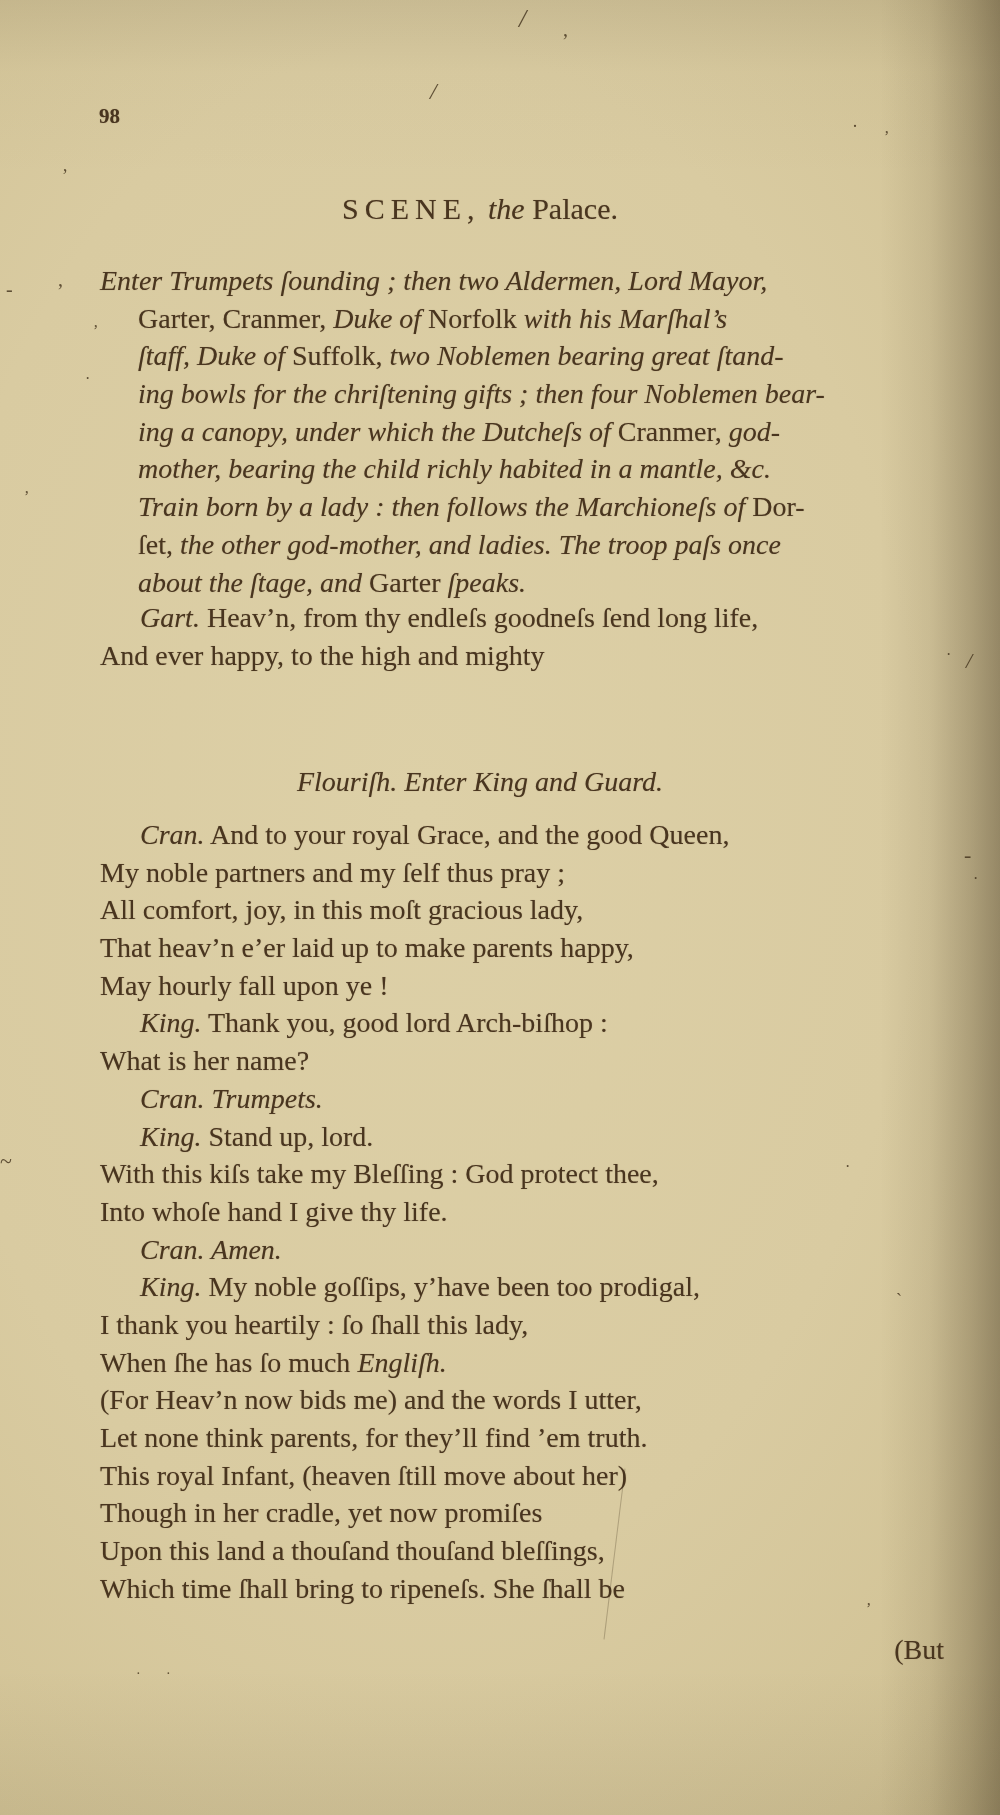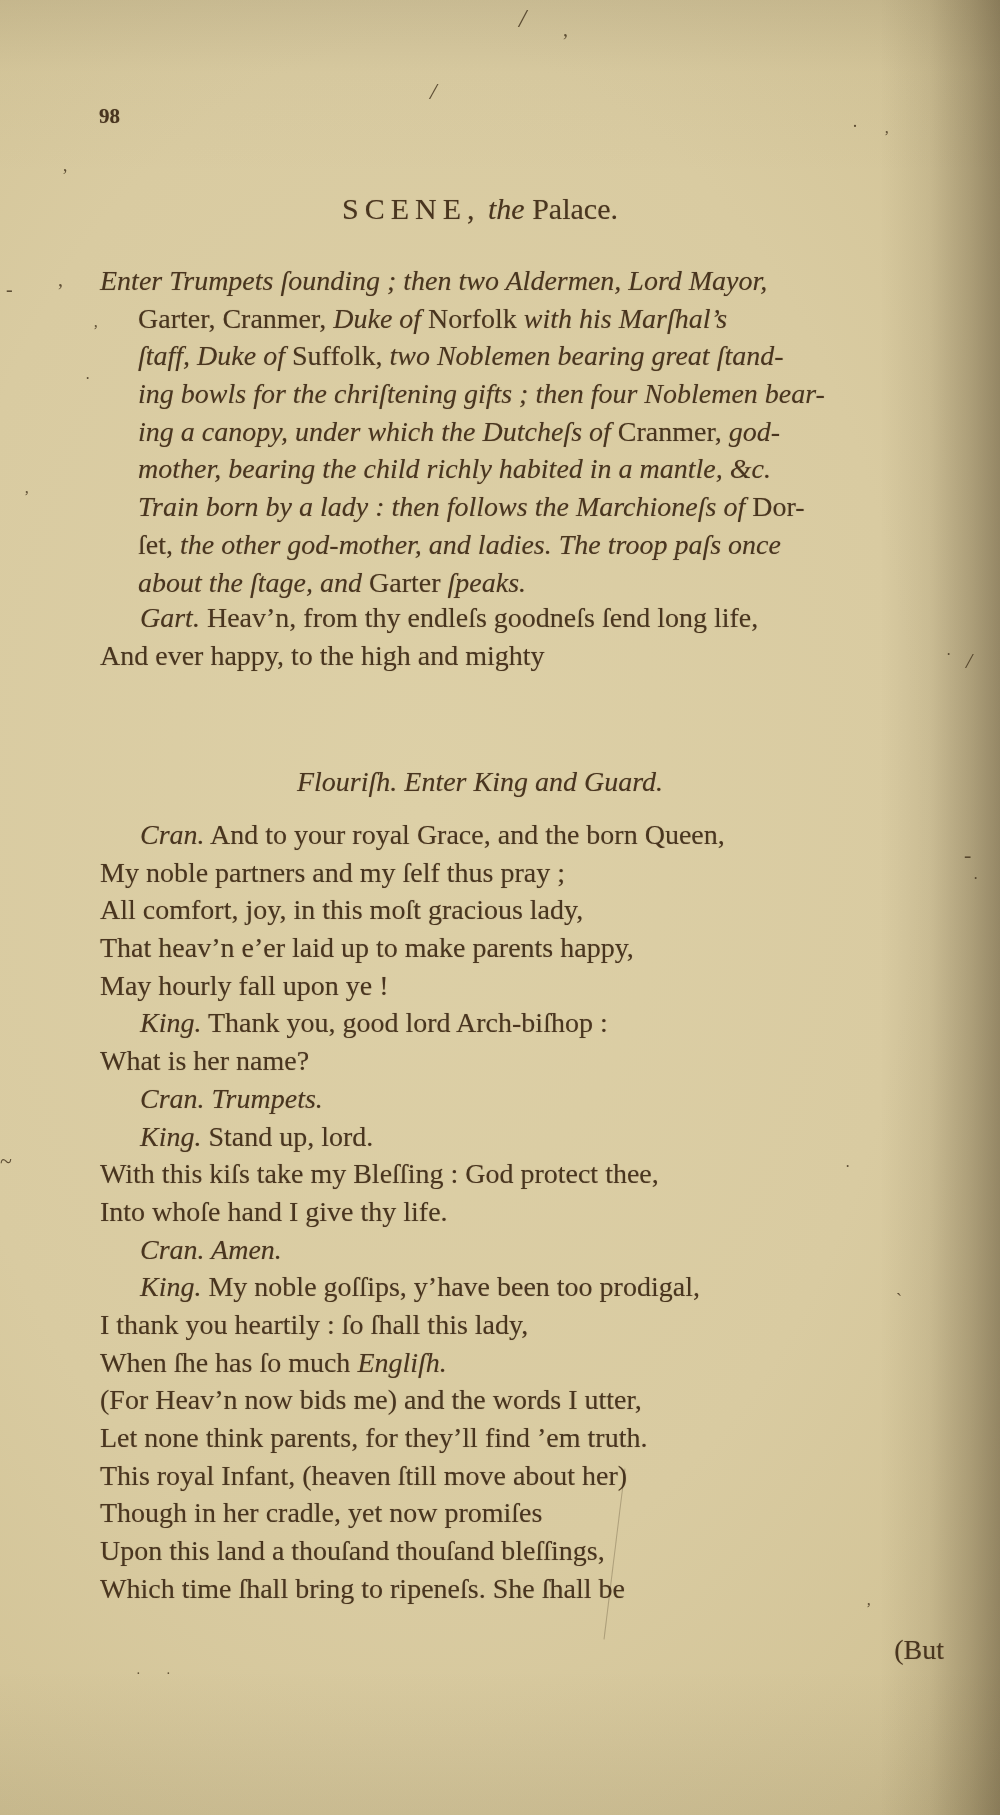--- a/index.html
+++ b/index.html
@@ -63,21 +63,21 @@
     </div>
 
   <div class="lineblock" id="gart-speech">
       <div class="line ind"><span class="seg i">Gart.</span><span class="seg r"> Heav’n, from thy endleſs goodneſs ſend long life,</span></div>
       <div class="line"><span class="seg r">And ever happy, to the high and mighty</span></div>
     </div>
 
   <div class="txt" id="flourish-direction"><span class="seg i">Flouriſh.   Enter King and Guard.</span></div>
 
   <div class="lineblock" id="main-speech">
-      <div class="line ind"><span class="seg i">Cran.</span><span class="seg r"> And to your royal Grace,  and  the born Queen,</span></div>
+      <div class="line ind"><span class="seg i">Cran.</span><span class="seg r"> And to your royal Grace,  and  the good Queen,</span></div>
       <div class="line"><span class="seg r">My noble partners and my ſelf thus pray ;</span></div>
       <div class="line"><span class="seg r">All comfort, joy, in this moſt gracious lady,</span></div>
       <div class="line"><span class="seg r">That heav’n e’er laid up to make parents happy,</span></div>
       <div class="line"><span class="seg r">May hourly fall upon ye !</span></div>
       <div class="line ind"><span class="seg i">King.</span><span class="seg r"> Thank you, good lord Arch-biſhop :</span></div>
       <div class="line"><span class="seg r">What is her name?</span></div>
       <div class="line ind"><span class="seg i">Cran. Trumpets.</span></div>
       <div class="line ind"><span class="seg i">King.</span><span class="seg r"> Stand up, lord.</span></div>
       <div class="line"><span class="seg r">With this kiſs take my Bleſſing : God protect thee,</span></div>
       <div class="line"><span class="seg r">Into whoſe hand I give thy life.</span></div>

